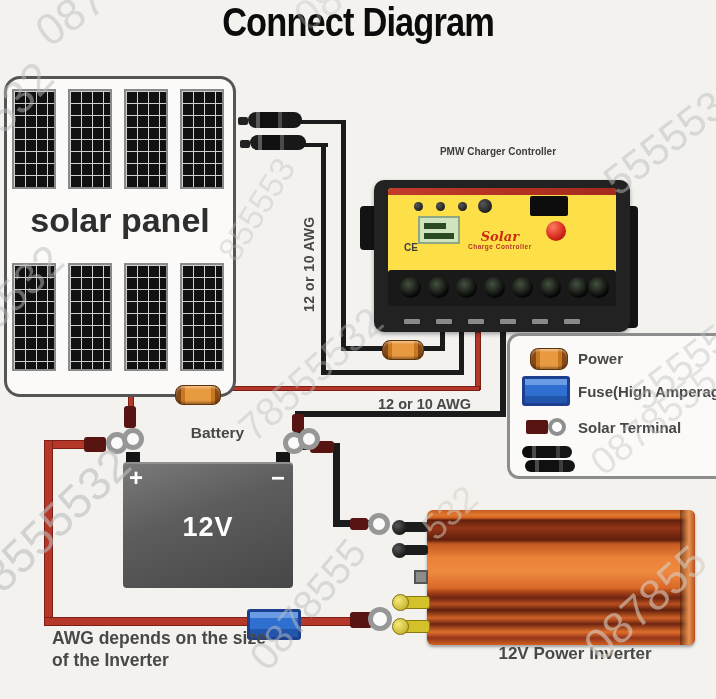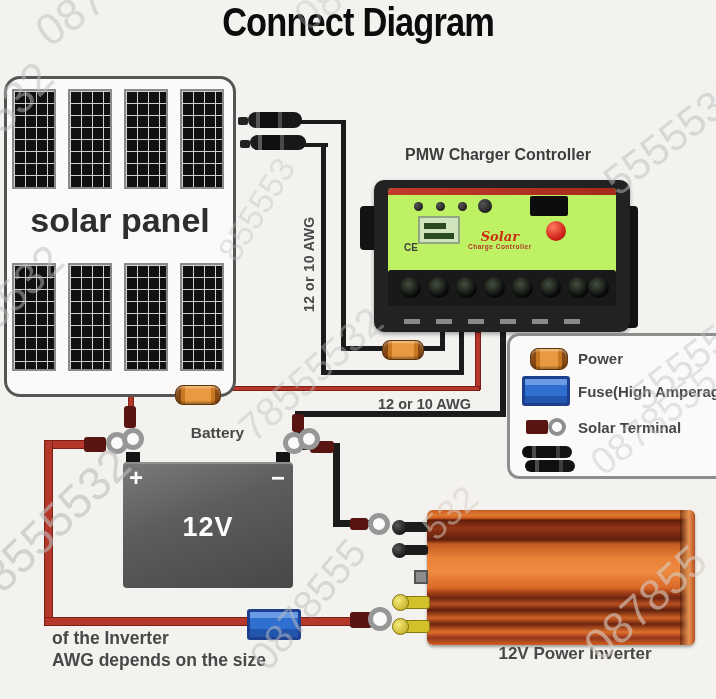--- a/index.html
+++ b/index.html
@@ -38,41 +38,41 @@
   .fuseB{position:absolute;z-index:4;border:3px solid #1c3f8f;border-radius:3px;
     background:linear-gradient(180deg,#6a9ce6 0 25%,#2f6fd0 25% 70%,#2256ad 70% 100%);}
   
   .mc4{position:absolute;height:16px;border-radius:8px;z-index:4;
     background:linear-gradient(90deg,#1c1c1c 0 8px,#5a5a5a 8px 12px,#101010 12px 30px,#4a4a4a 30px 34px,#181818 34px 100%);}
   .mc4tip{position:absolute;background:#222;border-radius:2px;z-index:4;}
   
   .ctrl{position:absolute;left:374px;top:180px;width:256px;height:152px;background:#222;
     border-radius:10px;z-index:3;box-shadow:0 2px 4px rgba(0,0,0,.35);}
   .ctrl-ear{position:absolute;background:#131313;border-radius:4px;z-index:2;}
-  .ctrl-face{position:absolute;left:14px;top:8px;width:228px;height:84px;background:#bef264;
+  .ctrl-face{position:absolute;left:14px;top:8px;width:228px;height:84px;background:#fde047;
     border-radius:4px 4px 0 0;}
   .ctrl-stripe{position:absolute;left:0;top:0;right:0;height:7px;
     background:linear-gradient(90deg,#c23b2b,#a52a1c);border-radius:4px 4px 0 0;}
   .led{position:absolute;border-radius:50%;background:radial-gradient(circle at 35% 35%,#555,#0a0a0a);}
   .lcd{position:absolute;left:30px;top:28px;width:42px;height:28px;background:#cfe3bd;
     border:2px solid #8fa882;box-sizing:border-box;}
   .lcd span{position:absolute;background:#2c4a22;}
   .ctrl-window{position:absolute;left:142px;top:8px;width:38px;height:20px;background:#0d0d0d;border-radius:2px;}
   .ctrl-btn{position:absolute;left:158px;top:33px;width:20px;height:20px;border-radius:50%;
     background:radial-gradient(circle at 35% 30%,#ff7a60,#d2261a 60%,#8e120a);}
   .brand{position:absolute;left:80px;top:44px;text-align:center;line-height:10px;}
   .brand .b1{font-style:italic;font-weight:bold;font-size:13px;color:#cc2c12;font-family:"DejaVu Serif",serif;}
   .brand .b2{font-size:6.5px;color:#b03626;font-weight:bold;letter-spacing:.5px;}
   .ce{position:absolute;left:16px;top:54px;font-size:10px;font-weight:bold;color:#3f3f3f;}
   .tblock{position:absolute;left:14px;top:90px;width:228px;height:36px;background:#191919;border-radius:3px;}
   .term{position:absolute;top:7px;width:21px;height:21px;border-radius:50%;
     background:radial-gradient(circle at 40% 35%,#44503f,#050505 70%);}
   .slot{position:absolute;bottom:8px;height:5px;width:16px;background:#8a8a8a;border-radius:1px;}
   .ctrl-label{position:absolute;left:388px;top:146px;width:220px;text-align:center;
-    font-size:16px;font-weight:bold;color:#3d3d3d;z-index:5;}
+    font-size:10px;font-weight:bold;color:#3d3d3d;z-index:5;}
   
   .batt{position:absolute;left:123px;top:462px;width:170px;height:126px;z-index:3;
     background:linear-gradient(160deg,#7a7a7a 0%,#5d5d5d 40%,#474747 100%);
     border-radius:4px;border-top:2px solid #909090;box-sizing:border-box;}
   .batt-v{position:absolute;left:0;right:0;top:48px;text-align:center;color:#fff;
     font-size:27px;font-weight:bold;letter-spacing:1px;}
   .batt-plus{position:absolute;left:6px;top:0px;color:#fff;font-size:24px;font-weight:bold;}
   .batt-minus{position:absolute;right:8px;top:0px;color:#fff;font-size:24px;font-weight:bold;}
   .post{position:absolute;width:14px;height:12px;background:#141414;z-index:2;}
   .batt-label{position:absolute;left:140px;top:424px;width:155px;text-align:center;
@@ -264,17 +264,17 @@
   <div class="bolt-k" style="left:402px;top:545px;width:26px;height:10px;"></div>
   <div class="inv-plug"></div>
   <div class="bolt-y" style="left:402px;top:596px;width:26px;height:11px;"></div>
   <div class="bolt-y" style="left:402px;top:620px;width:26px;height:11px;"></div>
   <div class="inv-label">12V Power Inverter</div>
 
   <div class="awg-v">12 or 10 AWG</div>
   <div class="awg-h">12 or 10 AWG</div>
 
   <div class="note">
+    <div>AWG depends on the size</div>
     <div>of the Inverter</div>
-    <div>AWG depends on the size</div>
   </div>
 
 </div>
 
 </body></html>

